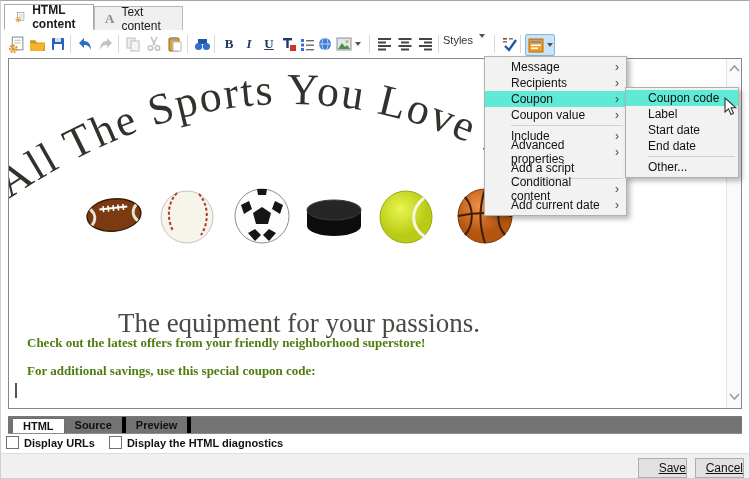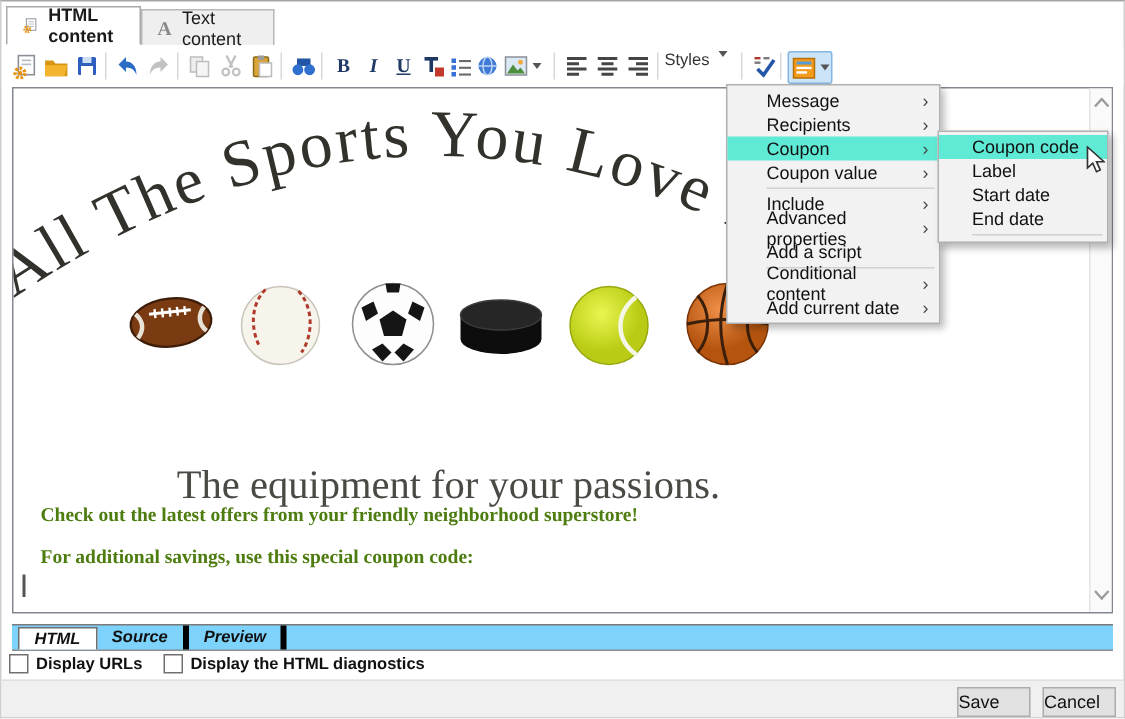--- a/index.html
+++ b/index.html
@@ -39,37 +39,37 @@
              font:27px "Liberation Serif", serif; color:#4b4944;margin-top:31px; }
   .para { position:absolute; left:18px; font:600 13px "Liberation Serif", serif; color:#4d7c0f; }
   .caret-line { position:absolute; left:6px; top:324px; width:2px; height:15px; background:#555; }
   .ball { position:absolute; }
   .vscroll { position:absolute; right:0; top:0; width:15px; height:349px;
              background:#fafafa; border-left:1px solid #e4e4e4; }
   .vscroll svg { position:absolute; left:2px; }
 
   
   .view-strip { position:absolute; left:7px; top:415px; width:734px; height:18px;
-                background:#7dd3fc; border-top:1px solid #7a7a7a; border-bottom:1px solid #8d8d8d;
-                display:flex; align-items:stretch;font-style:italic; }
+                background:#737373; border-top:1px solid #7a7a7a; border-bottom:1px solid #8d8d8d;
+                display:flex; align-items:stretch; }
   .view-tab { display:flex; align-items:center; padding:0 10px; font-size:11px; font-weight:bold;
               color:#111; border-right:4px solid #000000; }
   .view-tab.active { background:#fff; border:1px solid #6f6f6f; border-bottom:none;
                      margin-left:4px; margin-top:1px; }
 
   
   .opts { position:absolute; left:5px; top:435px; display:flex; align-items:center; gap:14px; }
   .opt { display:flex; align-items:center; gap:5px; font-size:11px; font-weight:bold; color:#111; }
   .cb { width:13px; height:13px; background:#fff; border:1px solid #707070; display:inline-block; }
 
   
   .footer { position:absolute; left:0; top:452px; width:750px; height:27px;
             background:#f0f0f0; border-top:1px solid #dfdfdf; }
   .btn { position:absolute; top:4px; width:49px; height:20px; background:#e1e1e1;
-         border:1px solid #adadad; font-size:12px; color:#111; text-align:left; line-height:18px; }
+         border:1px solid #adadad; font-size:12px; color:#111; text-align:right; line-height:18px;text-decoration:underline; }
   .btn.save { left:637px; }
   .btn.cancel { left:694px; }
 
   
   .menu { position:absolute; background:#f2f2f2; border:1px solid #b0b0b0;
           box-shadow:3px 3px 5px rgba(0,0,0,.28); padding:2px 0; z-index:50; }
   .menu.main { left:483px; top:55px; width:143px; }
   .menu.sub  { left:624px; top:86px; width:114px; z-index:55; }
   .mi { position:relative; height:16px; display:flex; align-items:center;
         padding-left:26px; padding-right:18px; font-size:12px; color:#111; }
@@ -416,19 +416,22 @@
     <div class="mi">
       <span>Label</span>
     </div>
     <div class="mi">
       <span>Start date</span>
     </div>
     <div class="mi">
       <span>End date</span>
     </div>
     <div class="msep"></div>
+    <div class="mi">
+      <span>Other...</span>
+    </div>
   </div>
 
   <svg class="cursor" width="13" height="19" viewBox="0 0 13 19">
     <polygon points="1,1 1,15 4.5,11.8 7,17.5 9.5,16.3 7,10.8 12,10.8" fill="#fff" stroke="#333" stroke-width="1.1"></polygon>
   </svg>
 
 </div>
 
 </body></html>

